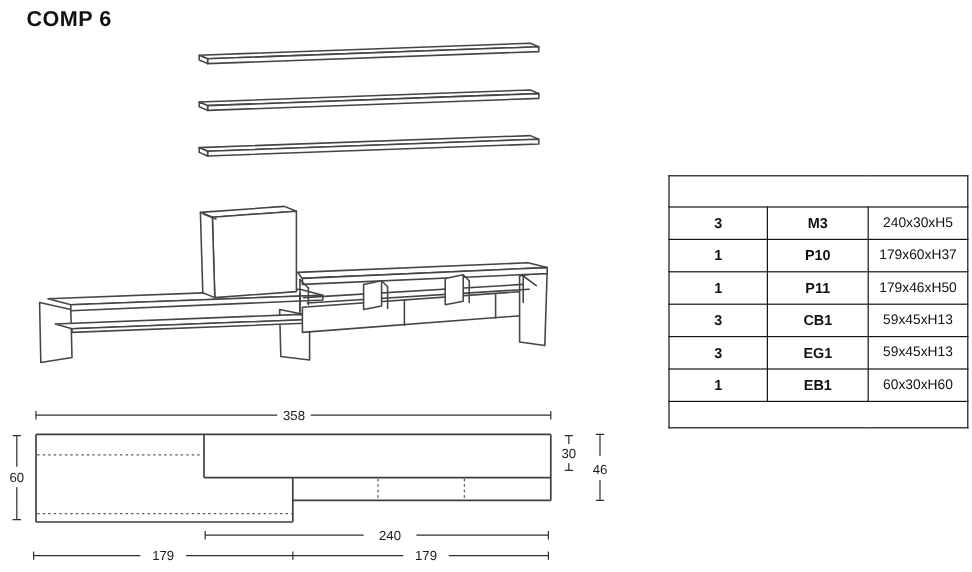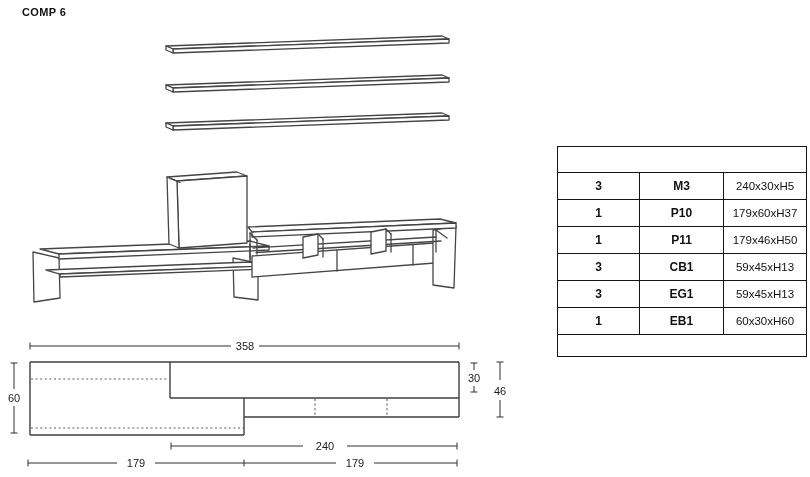--- a/index.html
+++ b/index.html
@@ -2,21 +2,21 @@
 <html><head>
 <meta charset="utf-8">
 <style>
   html,body{margin:0;padding:0;background:#fff;}
   .page{
     position:relative;width:810px;height:477px;background:#ffffff;
     font-family:"Liberation Sans",sans-serif;overflow:hidden;
   }
   .page-title{
     position:absolute;left:22px;top:6px;margin:0;
-    font-size:11px;font-weight:bold;letter-spacing:.4px;color:#111;
+    font-size:18px;font-weight:bold;letter-spacing:.4px;color:#111;
   }
   svg{position:absolute;left:0;top:0;}
   svg polygon{fill:#ffffff;stroke:#454545;stroke-width:1.3;stroke-linejoin:round;}
   svg line, svg path.ln{stroke:#454545;stroke-width:1.3;fill:none;stroke-linecap:round;}
   svg path.plan{stroke:#3f3f3f;stroke-width:1.4;fill:none;}
   svg path.dotted{stroke:#5a5a5a;stroke-width:1.1;fill:none;stroke-dasharray:2 2.6;}
   svg path.dim{stroke:#2e2e2e;stroke-width:1;fill:none;}
   svg text.dimlabel{
     font-family:"Liberation Sans",sans-serif;font-size:11px;fill:#1a1a1a;
     text-anchor:middle;

